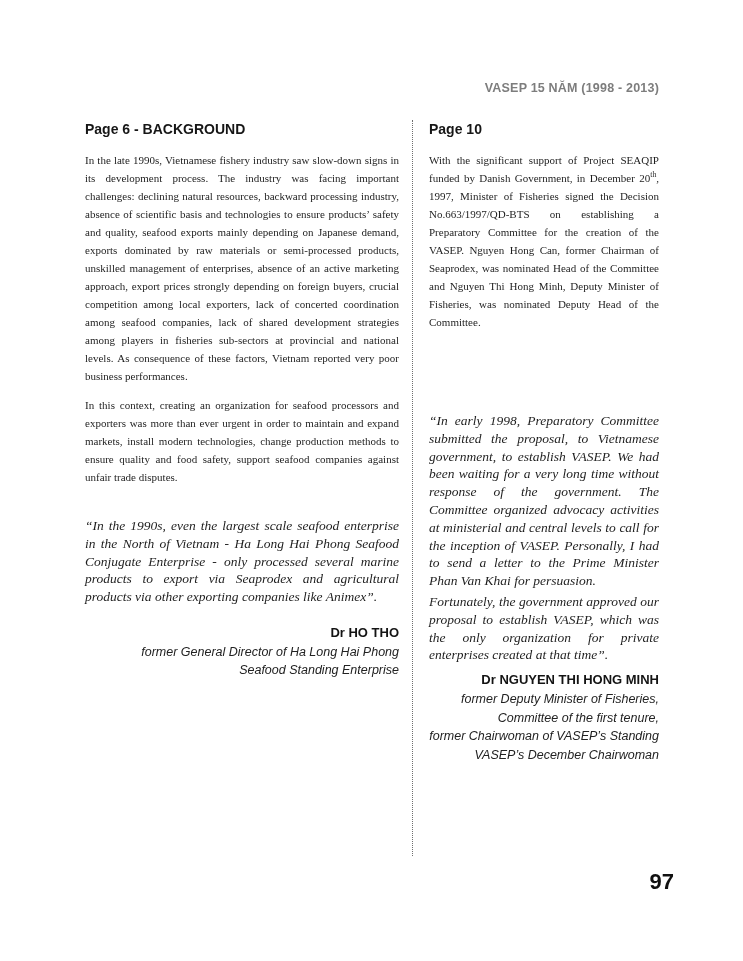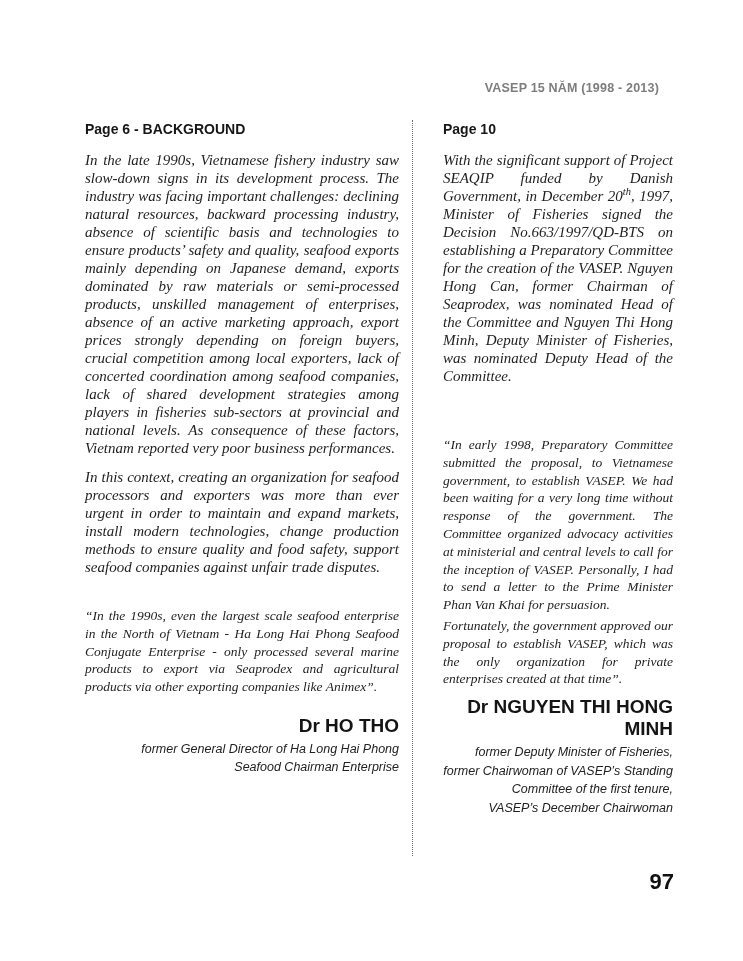--- a/index.html
+++ b/index.html
@@ -30,69 +30,68 @@
   }
   .col {
     position: absolute;
     top: 121px;
   }
   .col-left {
     left: 85px;
     width: 314px;
   }
   .col-right {
-    left: 443px;
+    left: 429px;
     width: 230px;
   }
   .col-divider {
     position: absolute;
     left: 412px;
     top: 120px;
     height: 736px;
     width: 0;
     border-left: 1px dotted #6e6e6e;
   }
   .col-heading {
     margin: 0 0 14px 0;
     font-family: Liberation Sans, sans-serif;
     font-weight: bold;
     font-size: 14px;
     color: #161616;
   }
   .body-para {
     margin: 0 0 11px 0;
-    font-size: 15px;
+    font-size: 11px;
     line-height: 18px;
     text-align: justify;
-    font-style: italic;
   }
   .quote-para {
     margin: 0;
     font-size: 13.5px;
     line-height: 17.8px;
     font-style: italic;
     text-align: justify;
   }
   .quote-left { margin-top: 31px; }
-  .quote-right-1 { margin-top: 51px; }
+  .quote-right-1 { margin-top: 81px; }
   .quote-right-2 { margin-top: 3px; }
   sup.ord {
     font-size: 70%;
     vertical-align: super;
     line-height: 0;
   }
   .attribution {
     text-align: right;
     font-family: "Liberation Sans", sans-serif;
   }
   .attribution-left { margin-top: 19px; }
   .attribution-right { margin-top: 8px; }
   .attr-name {
     font-weight: bold;
-    font-size: 19px;
+    font-size: 13px;
     color: #141414;
     margin-bottom: 3px;
   }
   .attr-title-line {
     font-style: italic;
     font-size: 12.5px;
     line-height: 18.5px;
     color: #222222;
   }
   .page-number {
@@ -127,40 +126,40 @@
 
     <p class="body-para">In the late 1990s, Vietnamese fishery industry saw slow-down signs in its development process. The industry was facing important challenges: declining natural resources, backward processing industry, absence of scientific basis and technologies to ensure products’ safety and quality, seafood exports mainly depending on Japanese demand, exports dominated by raw materials or semi-processed products, unskilled management of enterprises, absence of an active marketing approach, export prices strongly depending on foreign buyers, crucial competition among local exporters, lack of concerted coordination among seafood companies, lack of shared development strategies among players in fisheries sub-sectors at provincial and national levels. As consequence of these factors, Vietnam reported very poor business performances.</p>
 
     <p class="body-para">In this context, creating an organization for seafood processors and exporters was more than ever urgent in order to maintain and expand markets, install modern technologies, change production methods to ensure quality and food safety, support seafood companies against unfair trade disputes.</p>
 
     <p class="quote-para quote-left">“In the 1990s, even the largest scale seafood enterprise in the North of Vietnam - Ha Long Hai Phong Seafood Conjugate Enterprise - only processed several marine products to export via Seaprodex and agricultural products via other exporting companies like Animex”.</p>
 
     <div class="attribution attribution-left">
       <div class="attr-name">Dr HO THO</div>
       <div class="attr-title-line">former General Director of Ha Long Hai Phong</div>
-      <div class="attr-title-line">Seafood Chairman Enterprise</div>
+      <div class="attr-title-line">Seafood Standing Enterprise</div>
     </div>
   </div>
 
   <div class="col-divider"></div>
 
   <div class="col col-right">
     <h2 class="col-heading">Page 10</h2>
 
     <p class="body-para"><span>With the significant support of Project SEAQIP funded by Danish Government, in December 20</span><sup class="ord">th</sup><span>, 1997, Minister of Fisheries signed the Decision No.663/1997/QD-BTS on establishing a Preparatory Committee for the creation of the VASEP. Nguyen Hong Can, former Chairman of Seaprodex, was nominated Head of the Committee and Nguyen Thi Hong Minh, Deputy Minister of Fisheries, was nominated Deputy Head of the Committee.</span></p>
 
     <p class="quote-para quote-right-1">“In early 1998, Preparatory Committee submitted the proposal, to Vietnamese government, to establish VASEP. We had been waiting for a very long time without response of the government. The Committee organized advocacy activities at ministerial and central levels to call for the inception of VASEP. Personally, I had to send a letter to the Prime Minister Phan Van Khai for persuasion.</p>
 
     <p class="quote-para quote-right-2">Fortunately, the government approved our proposal to establish VASEP, which was the only organization for private enterprises created at that time”.</p>
 
     <div class="attribution attribution-right">
       <div class="attr-name">Dr NGUYEN THI HONG MINH</div>
       <div class="attr-title-line">former Deputy Minister of Fisheries,</div>
+      <div class="attr-title-line">Committee of the first tenure,</div>
       <div class="attr-title-line">former Chairwoman of VASEP’s Standing</div>
-      <div class="attr-title-line">Committee of the first tenure,</div>
       <div class="attr-title-line">VASEP’s December Chairwoman</div>
     </div>
   </div>
 
   <div class="page-number">97</div>
 
   <div class="footer-bar"></div>
 
 </div>
 

